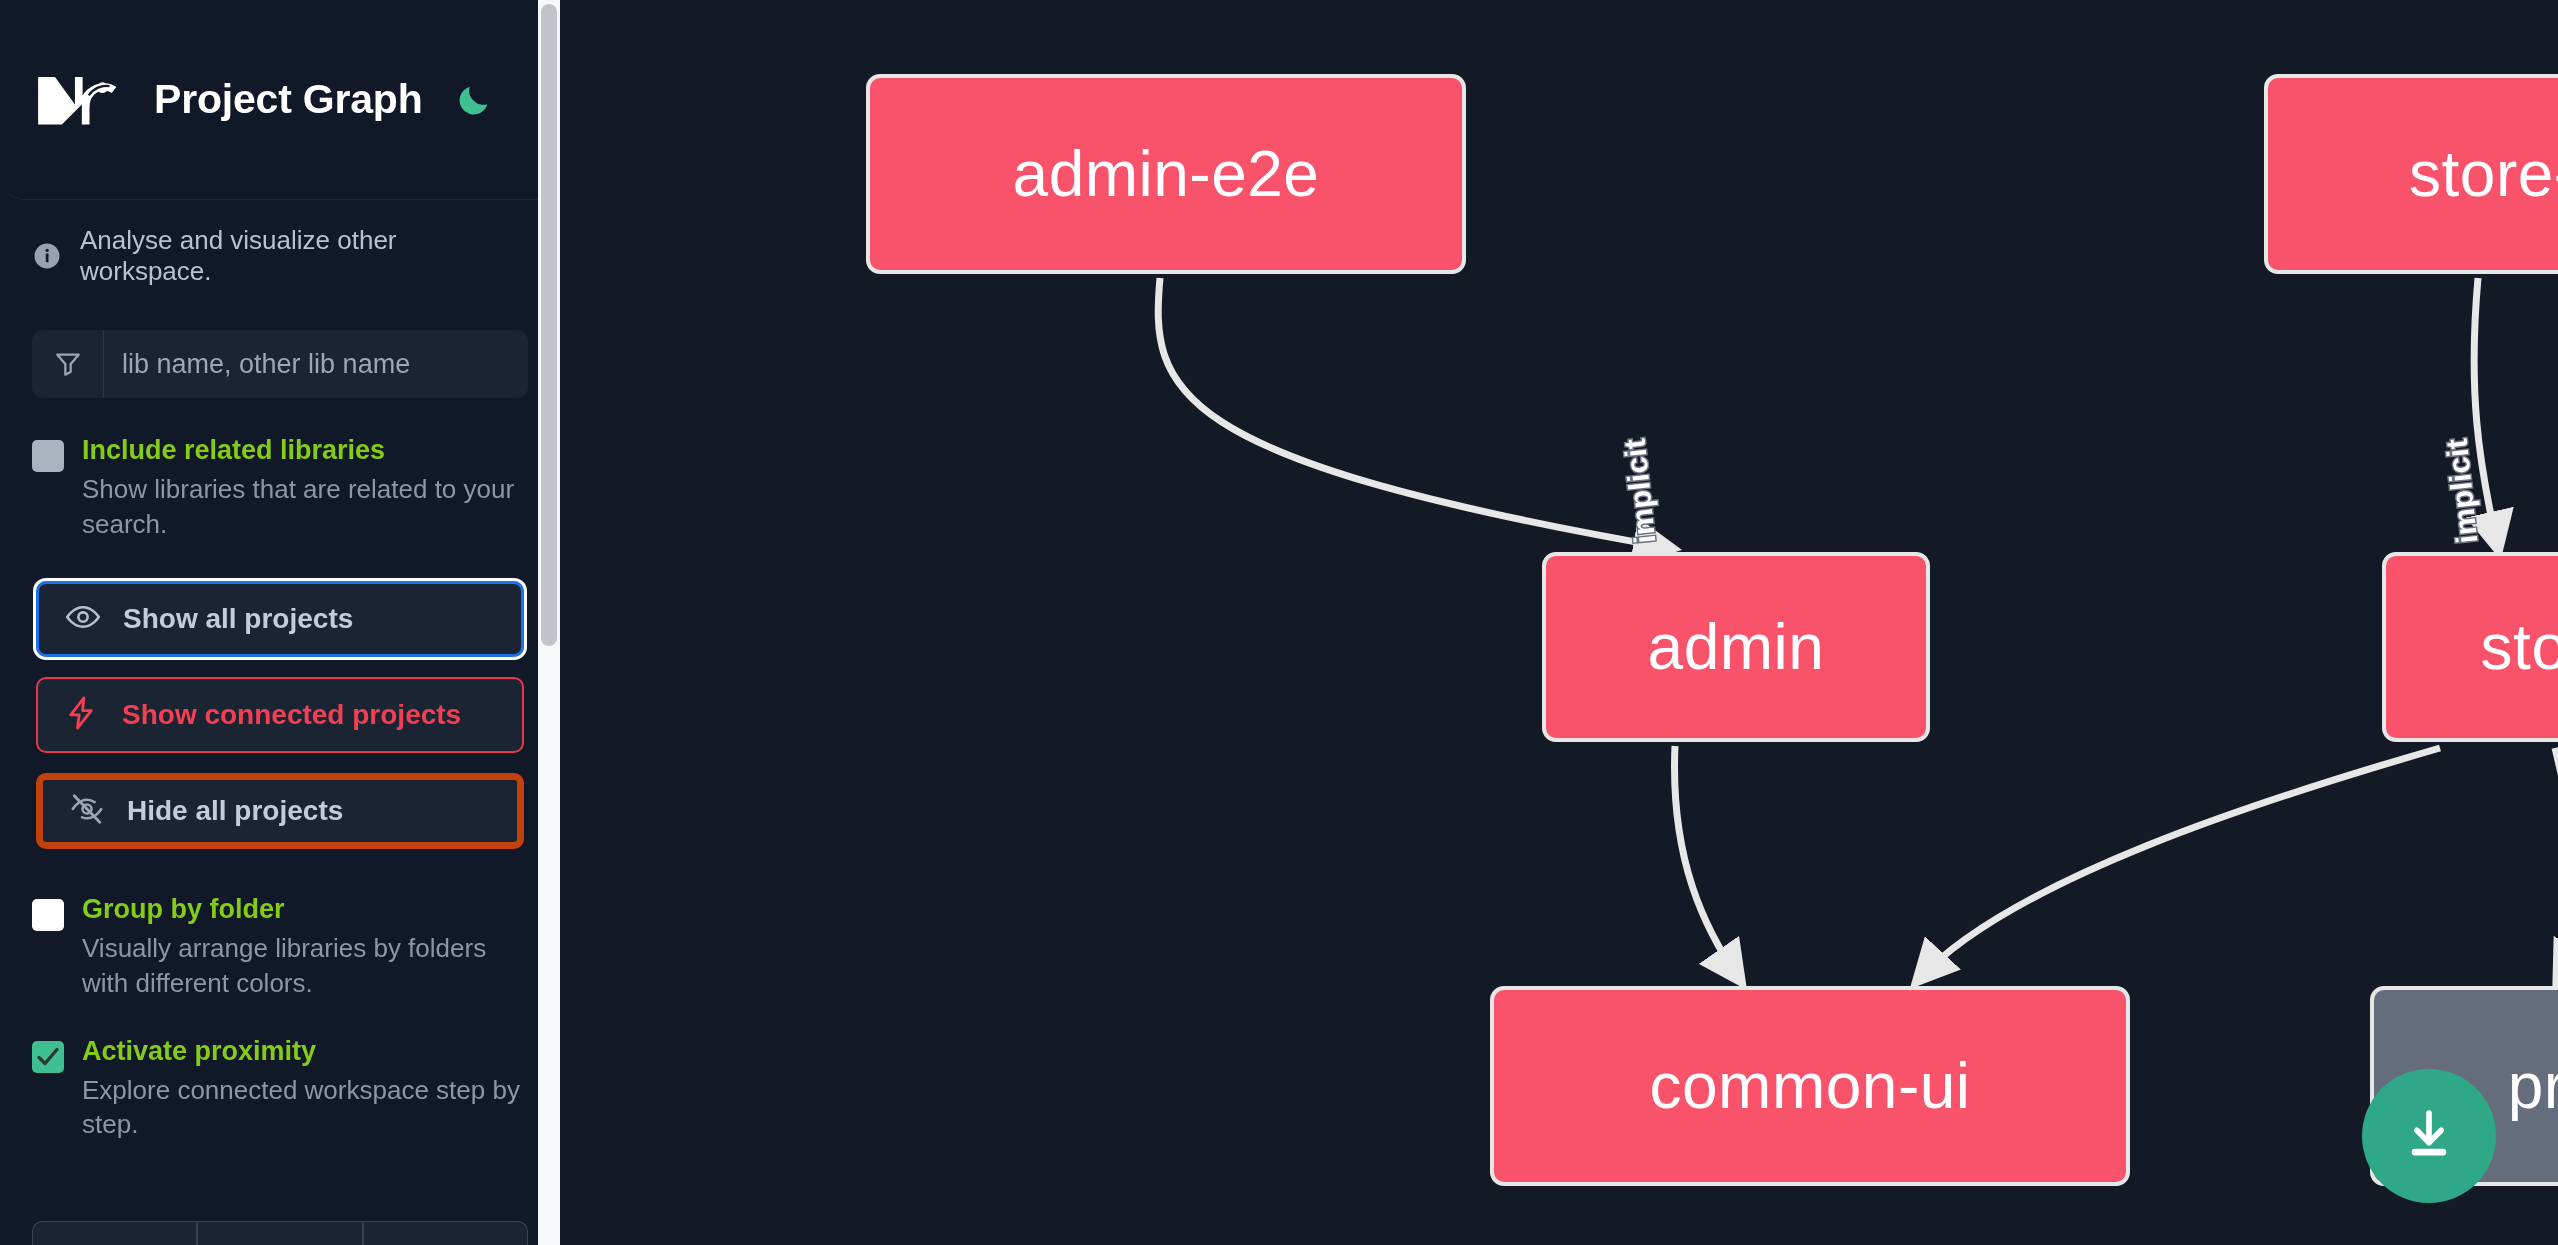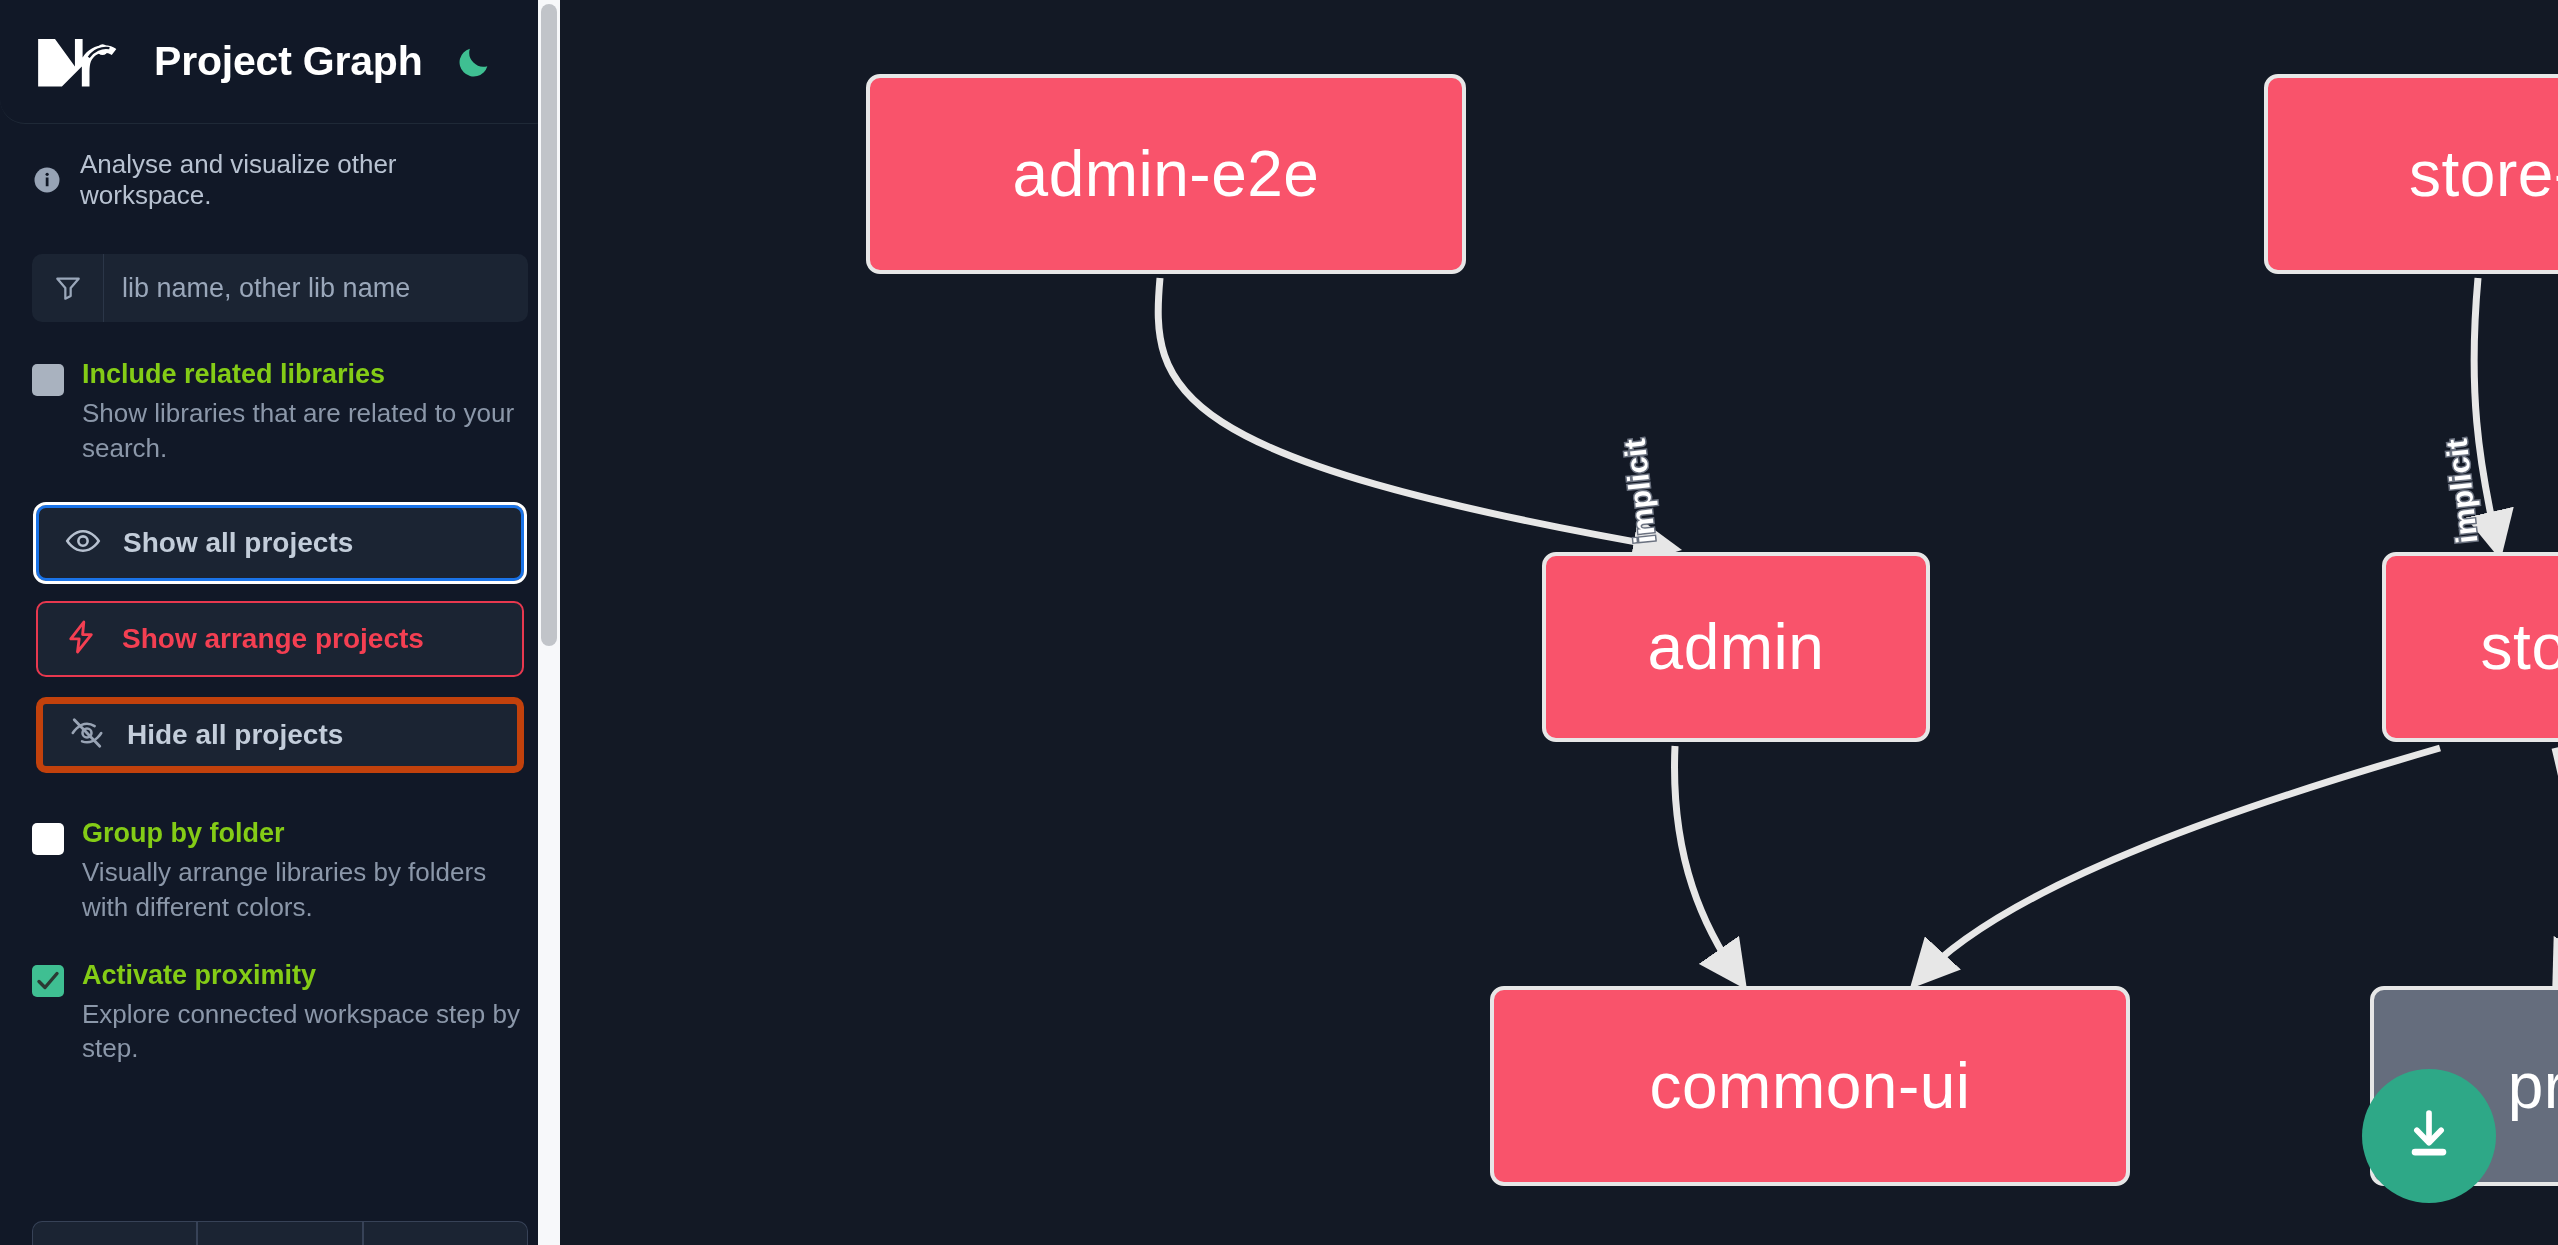--- a/index.html
+++ b/index.html
@@ -15,21 +15,21 @@
   #sidebar {
     position: relative;
     width: 560px; height: 1245px;
     background: #111827;
     flex: 0 0 560px;
     overflow: hidden;
   }
   #sidebar-inner { width: 560px; height: 1245px; position: relative; }
 
   .side-header {
-    height: 124px;
+    height: 200px;
     display: flex; align-items: center;
     padding-left: 32px;
     border-bottom: 1px solid #1f2937;
     border-radius: 25px;
   }
   .nx-logo { width: 92px; height: 62px; flex: 0 0 92px; }
   .app-title {
     font-size: 41px; font-weight: 700; color: #ffffff;
     margin-left: 30px; letter-spacing: -0.2px; white-space: nowrap;
   }
@@ -199,21 +199,21 @@
             </svg>
           </span>
           <span class="gbtn-label">Show all projects</span>
         </div>
         <div class="gbtn danger">
           <span>
             <svg width="36" height="36" viewBox="0 0 24 24">
               <path d="M13.2 2 4.5 13.2h5.6L9 22l9.2-11.6h-5.8z" fill="none" stroke="#f43f52" stroke-width="1.9" stroke-linejoin="round"></path>
             </svg>
           </span>
-          <span class="gbtn-label">Show arrange projects</span>
+          <span class="gbtn-label">Show connected projects</span>
         </div>
         <div class="gbtn plain">
           <span>
             <svg width="36" height="36" viewBox="0 0 24 24">
               <path d="M2.5 12S6.3 5.8 12 5.8c2 0 3.7.7 5.1 1.6M21.5 12s-3.5 6.2-9.5 6.2c-1.2 0-2.3-.25-3.3-.65" fill="none" stroke="#99a4b5" stroke-width="1.7" stroke-linecap="round"></path>
               <circle cx="12" cy="12" r="3" fill="none" stroke="#99a4b5" stroke-width="1.7"></circle>
               <line x1="3.5" y1="3.2" x2="20.5" y2="20.8" stroke="#99a4b5" stroke-width="1.9" stroke-linecap="round"></line>
             </svg>
           </span>
           <span class="gbtn-label">Hide all projects</span>

